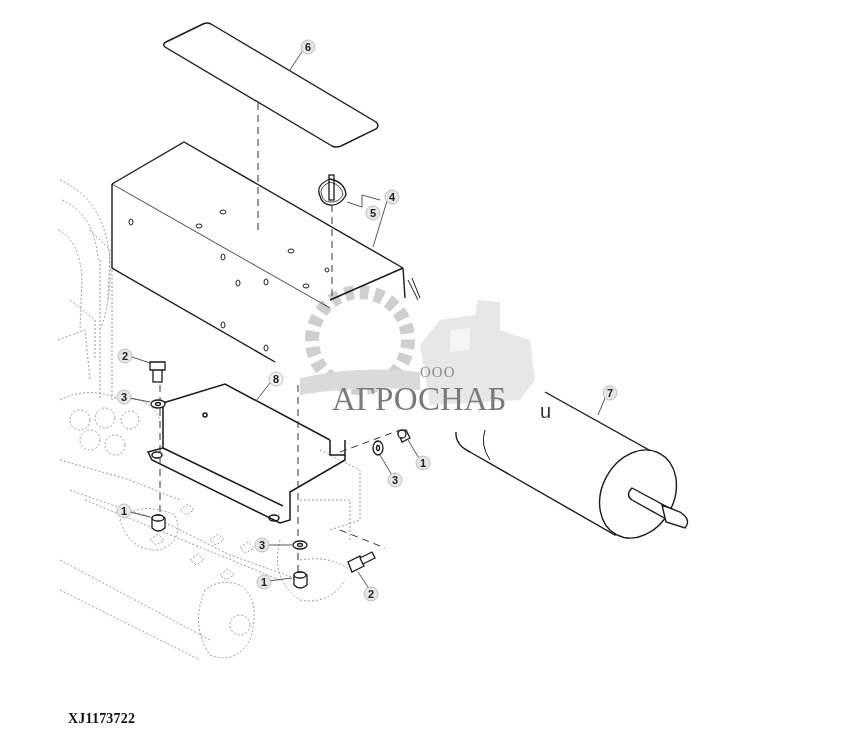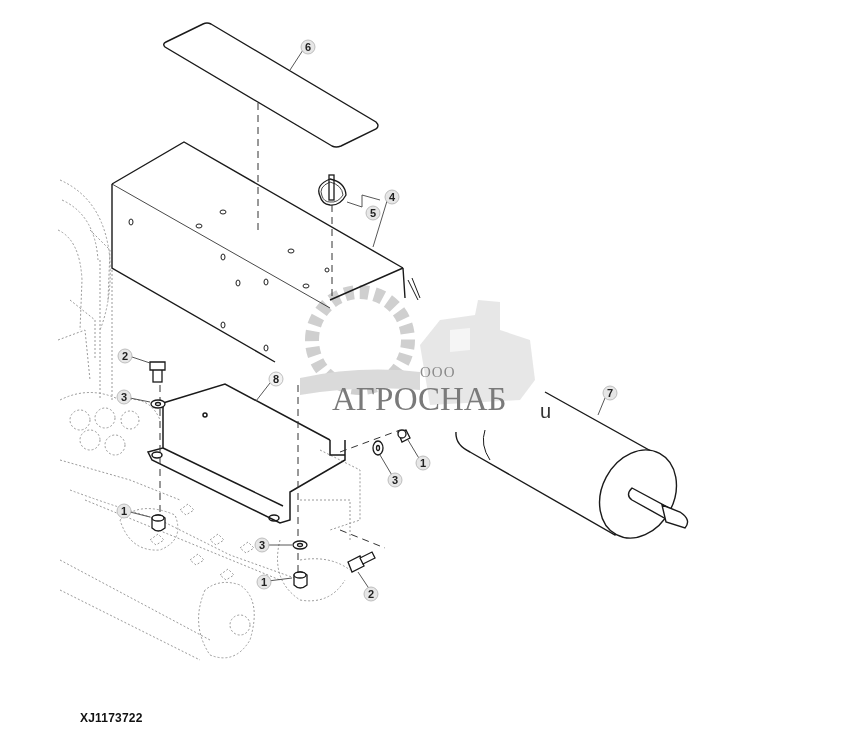--- a/index.html
+++ b/index.html
@@ -1,21 +1,21 @@
 <!DOCTYPE html>
 <html><head>
 <meta charset="utf-8">
 <style>
   html, body { margin:0; padding:0; background:#ffffff; }
   body { width:841px; height:731px; position:relative; overflow:hidden;
          font-family:"Liberation Sans", sans-serif; }
   #diagram { position:absolute; left:0; top:0; width:841px; height:731px; }
   .callout-text { font-family:"Liberation Sans", sans-serif; font-size:11px; font-weight:bold; fill:#222; }
-  .ref-id { position:absolute; left:68px; top:711px; font-size:12px; font-weight:bold; color:#111;
-            font-family:Liberation Sans, sans-serif; letter-spacing:0.2px;margin-left:12px; }
+  .ref-id { position:absolute; left:68px; top:711px; font-size:14px; font-weight:bold; color:#111;
+            font-family:Liberation Serif, serif; letter-spacing:0.2px; }
   .wm-ooo { font-family:"Liberation Serif", serif; font-size:15px; fill:#8a8a8a; letter-spacing:1px; }
   .wm-name { font-family:"Liberation Serif", serif; font-size:33px; fill:#7a7a7a; }
   .wm-u { font-family:"Liberation Sans", sans-serif; font-size:20px; fill:#333; }
 </style>
 </head>
 <body>
 
 <svg id="diagram" viewBox="0 0 841 731" xmlns="http://www.w3.org/2000/svg">
 
   <g fill="none" stroke="#9a9a9a" stroke-width="1" stroke-dasharray="2,2">

